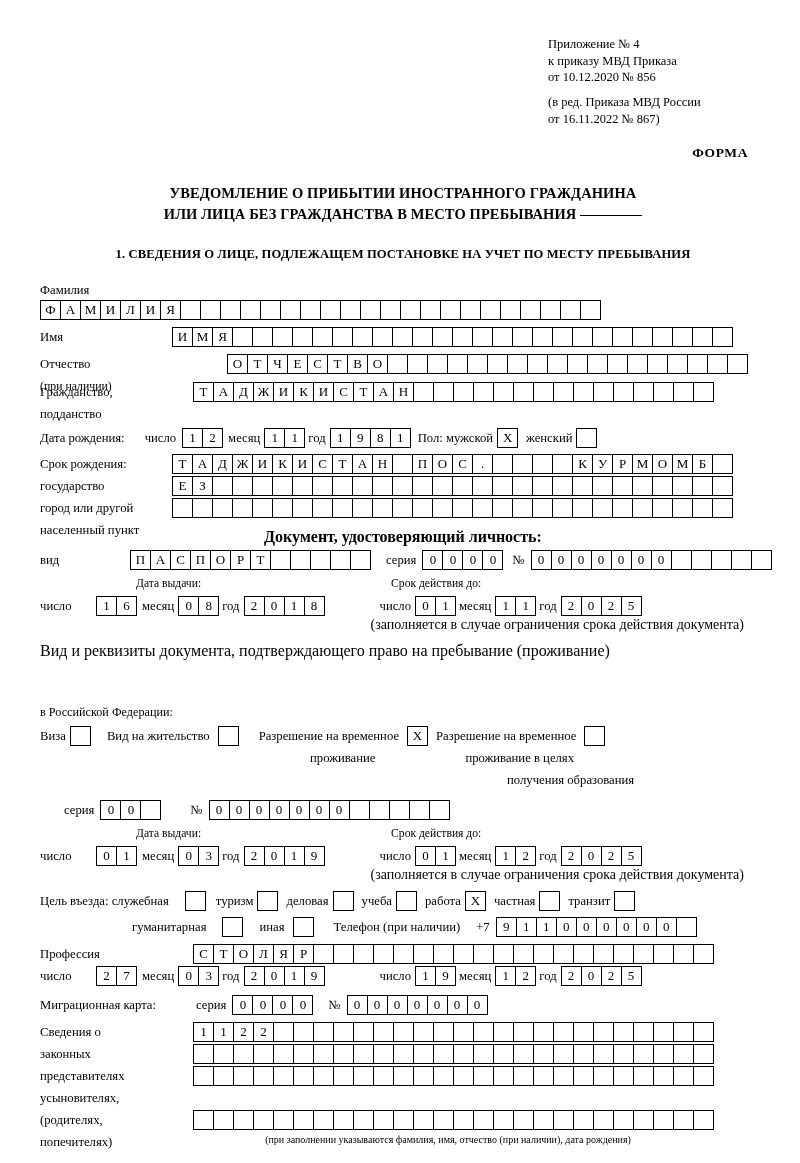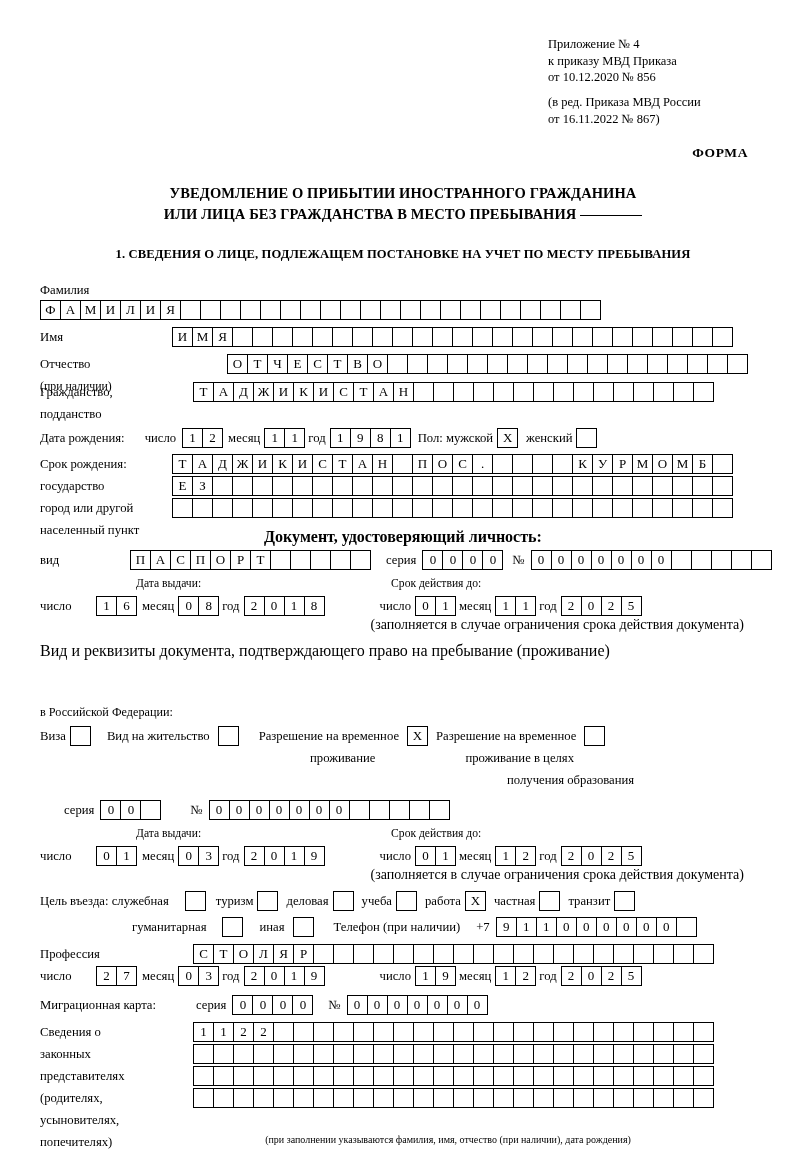--- a/index.html
+++ b/index.html
@@ -939,20 +939,23 @@
         <div class="cell"></div>
         <div class="cell"></div>
         <div class="cell"></div>
         <div class="cell"></div>
         <div class="cell"></div>
         <div class="cell"></div>
         <div class="cell"></div>
       </div>
   </div>
   <div class="row tight">
+    <div class="lbl-col">усыновителях,</div>
+  </div>
+  <div class="row tight">
     <div class="lbl-col">(родителях,</div>
     <div class="cells" id="rep4" style="margin-left:21px;">
         <div class="cell"></div>
         <div class="cell"></div>
         <div class="cell"></div>
         <div class="cell"></div>
         <div class="cell"></div>
         <div class="cell"></div>
         <div class="cell"></div>
         <div class="cell"></div>
@@ -970,21 +973,18 @@
         <div class="cell"></div>
         <div class="cell"></div>
         <div class="cell"></div>
         <div class="cell"></div>
         <div class="cell"></div>
         <div class="cell"></div>
         <div class="cell"></div>
       </div>
   </div>
   <div class="row tight">
-    <div class="lbl-col">усыновителях,</div>
-  </div>
-  <div class="row tight">
     <div class="lbl-col">попечителях)</div>
   </div>
 
   <div class="footer-note" style="margin-top:-18px; padding-left:90px;">(при заполнении указываются фамилия, имя, отчество (при наличии), дата рождения)</div>
 
 </div>
 
 </body></html>

